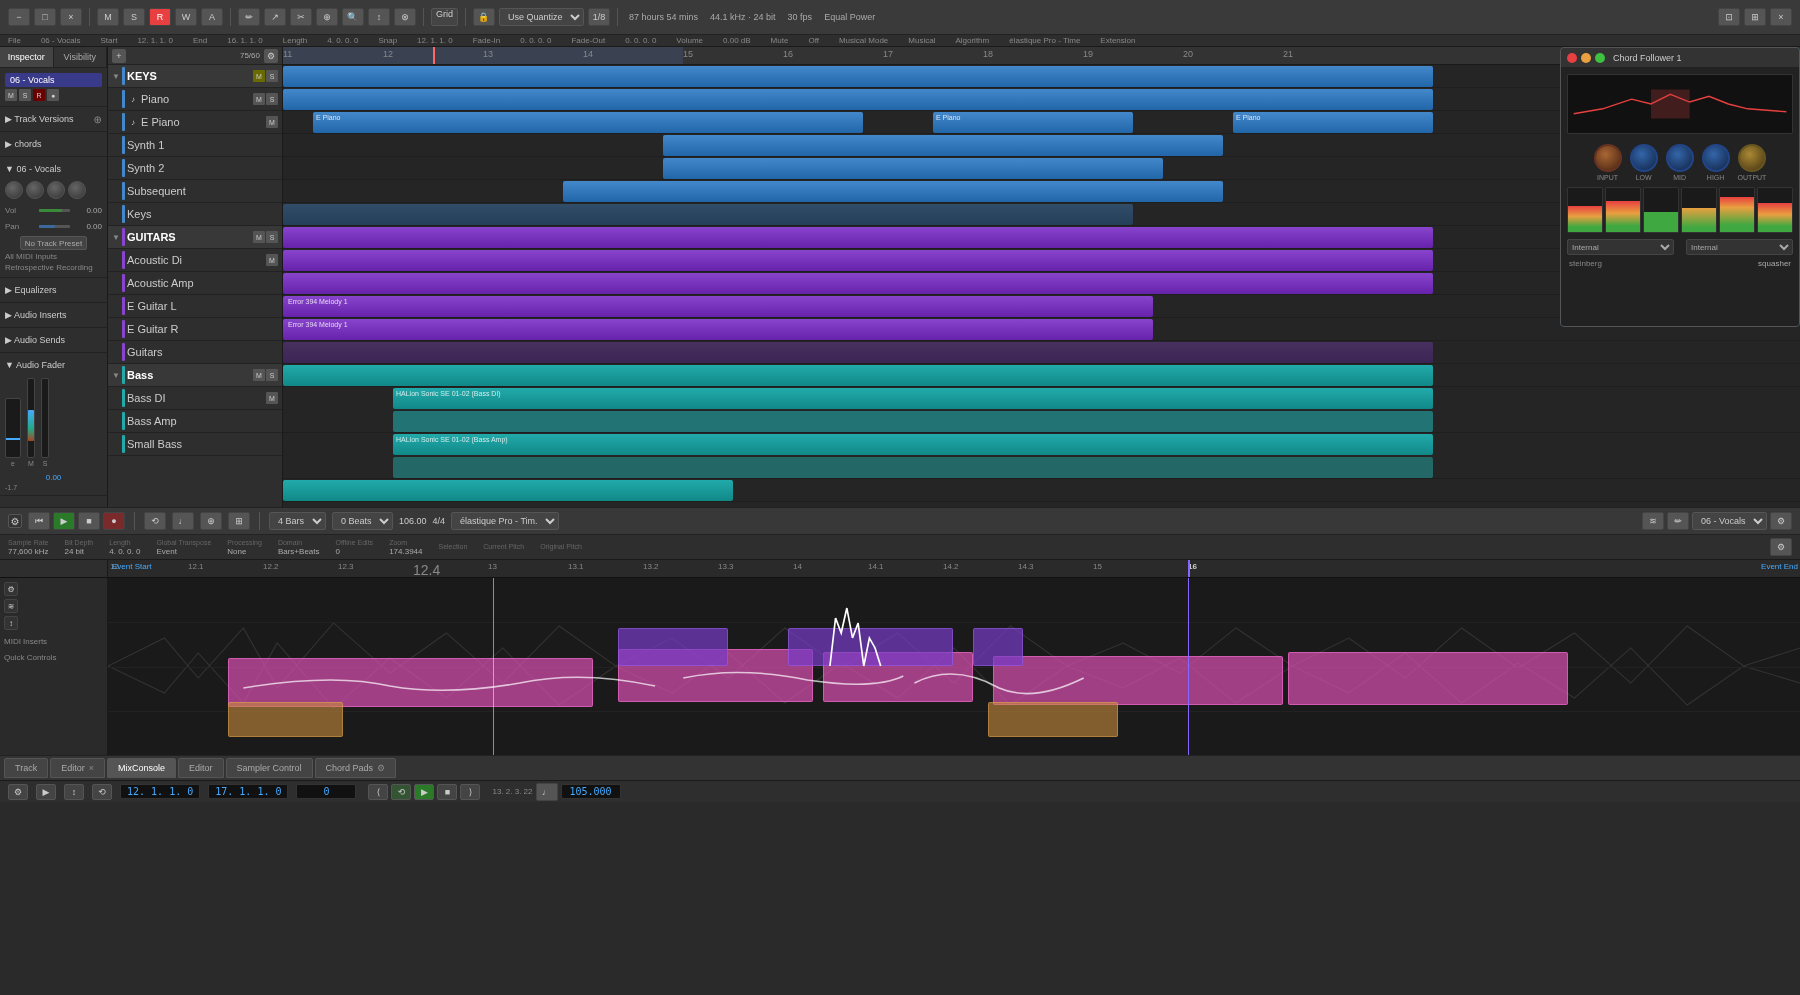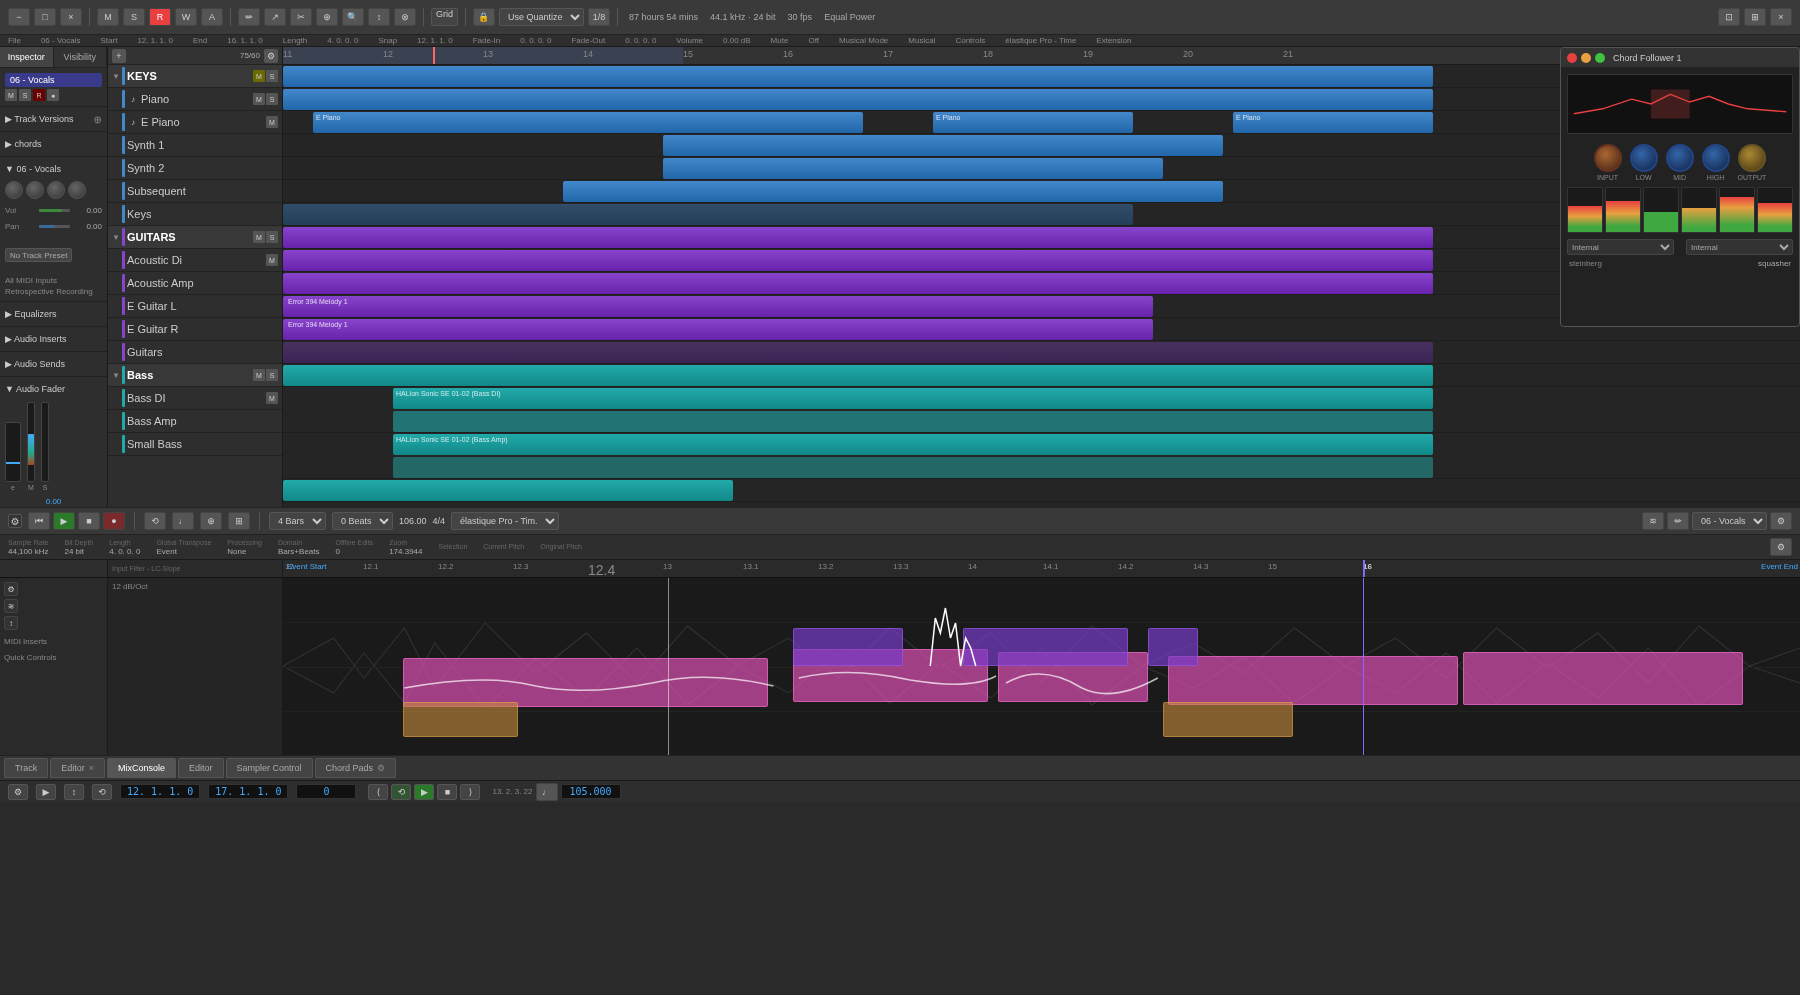--- a/index.html
+++ b/index.html
@@ -400,21 +400,21 @@
   <span>Fade-In</span>
   <span>0. 0. 0. 0</span>
   <span>Fade-Out</span>
   <span>0. 0. 0. 0</span>
   <span>Volume</span>
   <span>0.00 dB</span>
   <span>Mute</span>
   <span>Off</span>
   <span>Musical Mode</span>
   <span>Musical</span>
-  <span>Controls</span>
+  <span>Algorithm</span>
   <span>élastique Pro - Time</span>
   <span>Extension</span>
 </div>
 
 <div class="main-area">
 
   <div class="inspector">
     <div class="inspector-tabs">
       <div class="inspector-tab active">Inspector</div>
       <div class="inspector-tab">Visibility</div>
@@ -459,21 +459,21 @@
         </div>
         <span class="slider-value">0.00</span>
       </div>
       <div class="inspector-slider-row">
         <span class="slider-label">Pan</span>
         <div class="slider-track">
           <div class="slider-fill" style="width:50%; background:#3a6a9a;"></div>
         </div>
         <span class="slider-value">0.00</span>
       </div>
-      <div style="margin:14px 0;">
+      <div style="margin:2px 0;text-align:center;">
         <span class="inspector-small-btn">No Track Preset</span>
       </div>
       <div style="font-size:8px; color:#888; margin:2px 0;">All MIDI Inputs</div>
       <div style="font-size:8px; color:#888; margin:2px 0;">Retrospective Recording</div>
     </div>
 
     <div class="inspector-section">
       <div class="inspector-section-header">
         <span class="inspector-section-title">▶ Equalizers</span>
       </div>
@@ -845,21 +845,21 @@
     <select class="toolbar-dropdown">
       <option>06 - Vocals</option>
     </select>
     <div class="toolbar-btn">⚙</div>
   </div>
 </div>
 
 <div class="lower-info-bar">
   <div class="lower-info-item">
     <span class="lower-info-label">Sample Rate</span>
-    <span class="lower-info-value">44,100 kHz</span>
+    <span class="lower-info-value">77,600 kHz</span>
   </div>
   <div class="lower-info-item">
     <span class="lower-info-label">Bit Depth</span>
     <span class="lower-info-value">24 bit</span>
   </div>
   <div class="lower-info-item">
     <span class="lower-info-label">Length</span>
     <span class="lower-info-value">4. 0. 0. 0</span>
   </div>
   <div class="lower-info-item">
@@ -905,29 +905,20 @@
     <div style="height:18px;background:#2e2e2e;border-bottom:1px solid #111;display:flex;align-items:center;padding:0 4px;"></div>
     <div style="padding:4px;display:flex;flex-direction:column;gap:3px;">
       <div style="width:14px;height:14px;background:#333;border:1px solid #444;border-radius:2px;display:flex;align-items:center;justify-content:center;font-size:8px;cursor:pointer;">⚙</div>
       <div style="width:14px;height:14px;background:#333;border:1px solid #444;border-radius:2px;display:flex;align-items:center;justify-content:center;font-size:8px;cursor:pointer;">≋</div>
       <div style="width:14px;height:14px;background:#333;border:1px solid #444;border-radius:2px;display:flex;align-items:center;justify-content:center;font-size:8px;cursor:pointer;">↕</div>
       <div style="margin-top:4px;font-size:8px;color:#888;">MIDI Inserts</div>
       <div style="margin-top:4px;font-size:8px;color:#888;">Quick Controls</div>
     </div>
   </div>
 
-  <div style="width:175px;background:#252525;border-right:1px solid #1a1a1a;flex-shrink:0;">
-
-    <div style="height:18px;background:#2a2a2a;border-bottom:1px solid #111;display:flex;align-items:center;padding:0 4px;font-size:7px;color:#666;">
-      <span>Input Filter - LC-Slope</span>
-    </div>
-    <div style="padding:2px 4px;display:flex;flex-direction:column;gap:1px;">
-      <div style="font-size:8px;color:#888;padding:2px 0;">12 dB/Oct</div>
-    </div>
-  </div>
 
   <div style="flex:1;position:relative;overflow:hidden;">
 
     <div style="height:18px;background:#2a2a2a;border-bottom:1px solid #111;position:relative;">
       <span style="position:absolute;left:2px;top:2px;font-size:8px;color:#888;">12</span>
       <span style="position:absolute;left:80px;top:2px;font-size:8px;color:#888;">12.1</span>
       <span style="position:absolute;left:155px;top:2px;font-size:8px;color:#888;">12.2</span>
       <span style="position:absolute;left:230px;top:2px;font-size:8px;color:#888;">12.3</span>
       <span style="position:absolute;left:305px;top:2px;font-size:14px;color:#888;">12.4</span>
       <span style="position:absolute;left:380px;top:2px;font-size:8px;color:#888;">13</span>

